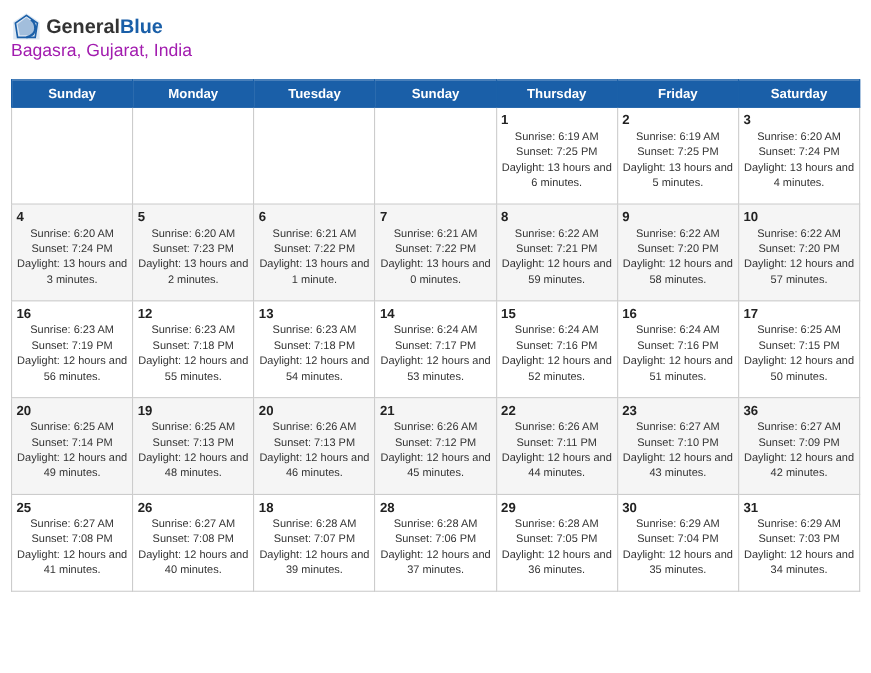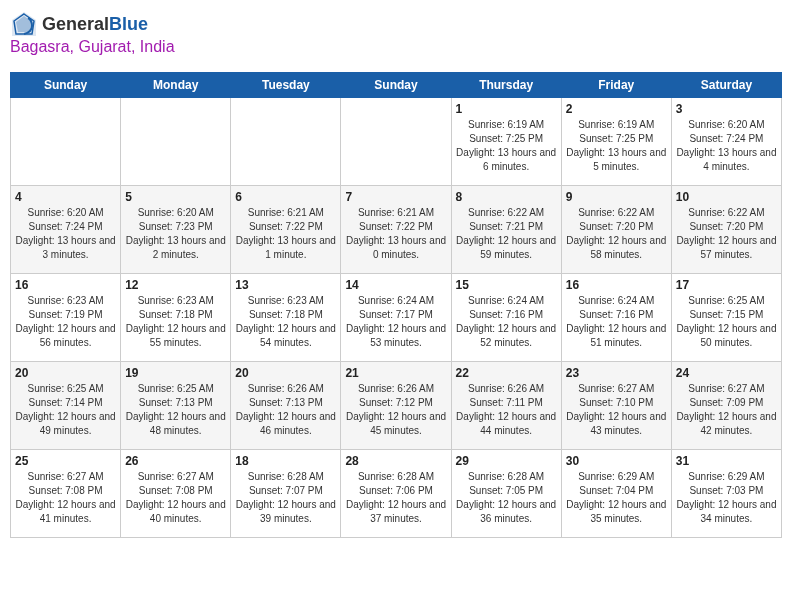--- a/index.html
+++ b/index.html
@@ -270,21 +270,21 @@
 Sunset: 7:11 PM
 Daylight: 12 hours and 44 minutes.</div>
         </td>
         <td>
           <span class="day-number">23</span>
           <div class="day-info" style="white-space: pre-line;">Sunrise: 6:27 AM
 Sunset: 7:10 PM
 Daylight: 12 hours and 43 minutes.</div>
         </td>
         <td>
-          <span class="day-number">24</span>
+          <span class="day-number">36</span>
           <div class="day-info" style="white-space: pre-line;">Sunrise: 6:27 AM
 Sunset: 7:09 PM
 Daylight: 12 hours and 42 minutes.</div>
         </td>
       </tr>
       <tr>
         <td>
           <span class="day-number">25</span>
           <div class="day-info" style="white-space: pre-line;">Sunrise: 6:27 AM
 Sunset: 7:08 PM

